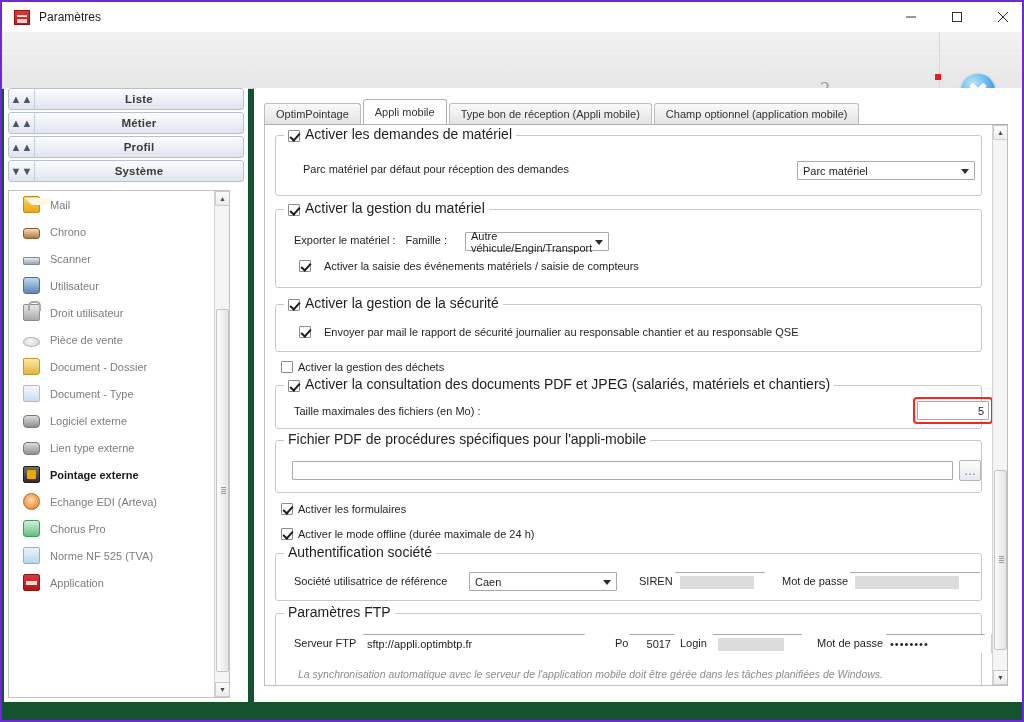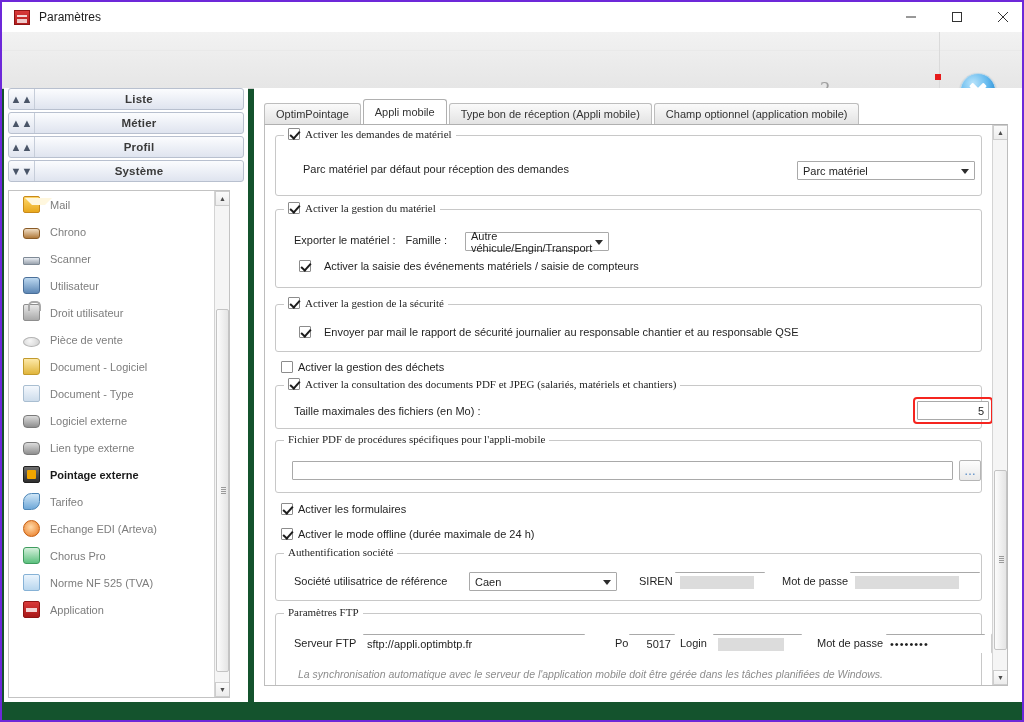--- a/index.html
+++ b/index.html
@@ -188,22 +188,22 @@
     overflow: hidden;
   }
   .canvas { position: absolute; left: 0; top: 0; width: 727px; }
 
   
   .group {
     position: absolute; border: 1px solid #c8c8c8; border-radius: 3px;
   }
   .group > .legend {
     position: absolute; top: -8px; left: 8px; background: #ffffff; padding: 0 4px;
-    display: flex; align-items: flex-start; white-space: nowrap;
-    font-size: 11px; color: #1f1f1f; height: 14px; font-family: Liberation Serif, serif;
+    display: flex; align-items: flex-end; white-space: nowrap;
+    font-size: 14px; color: #1f1f1f; height: 14px;
   }
   .cb {
     width: 12px; height: 12px; border: 1px solid #8c8c8c; background: #ffffff;
     display: inline-block; position: relative; flex: none; margin-right: 5px;
     border-radius: 1px;
   }
   .cb.checked::after {
     content: ""; position: absolute; left: 3px; top: 0px;
     width: 4px; height: 8px; border: solid #1c1c1c; border-width: 0 2px 2px 0;
     transform: rotate(42deg);
@@ -330,41 +330,37 @@
         <div class="nav-item">
             <span class="nav-ico ico-lock"></span>
             <span>Droit utilisateur</span>
           </div>
         <div class="nav-item">
             <span class="nav-ico ico-coin"></span>
             <span>Pièce de vente</span>
           </div>
         <div class="nav-item">
             <span class="nav-ico ico-folder"></span>
-            <span>Document - Logiciel</span>
+            <span>Document - Dossier</span>
           </div>
         <div class="nav-item">
             <span class="nav-ico ico-doc"></span>
             <span>Document - Type</span>
           </div>
         <div class="nav-item">
             <span class="nav-ico ico-disk"></span>
             <span>Logiciel externe</span>
           </div>
         <div class="nav-item">
             <span class="nav-ico ico-disk"></span>
             <span>Lien type externe</span>
           </div>
         <div class="nav-item active">
             <span class="nav-ico ico-point"></span>
             <span>Pointage externe</span>
-          </div>
-        <div class="nav-item">
-            <span class="nav-ico ico-tarif"></span>
-            <span>Tarifeo</span>
           </div>
         <div class="nav-item">
             <span class="nav-ico ico-edi"></span>
             <span>Echange EDI (Arteva)</span>
           </div>
         <div class="nav-item">
             <span class="nav-ico ico-chorus"></span>
             <span>Chorus Pro</span>
           </div>
         <div class="nav-item">

